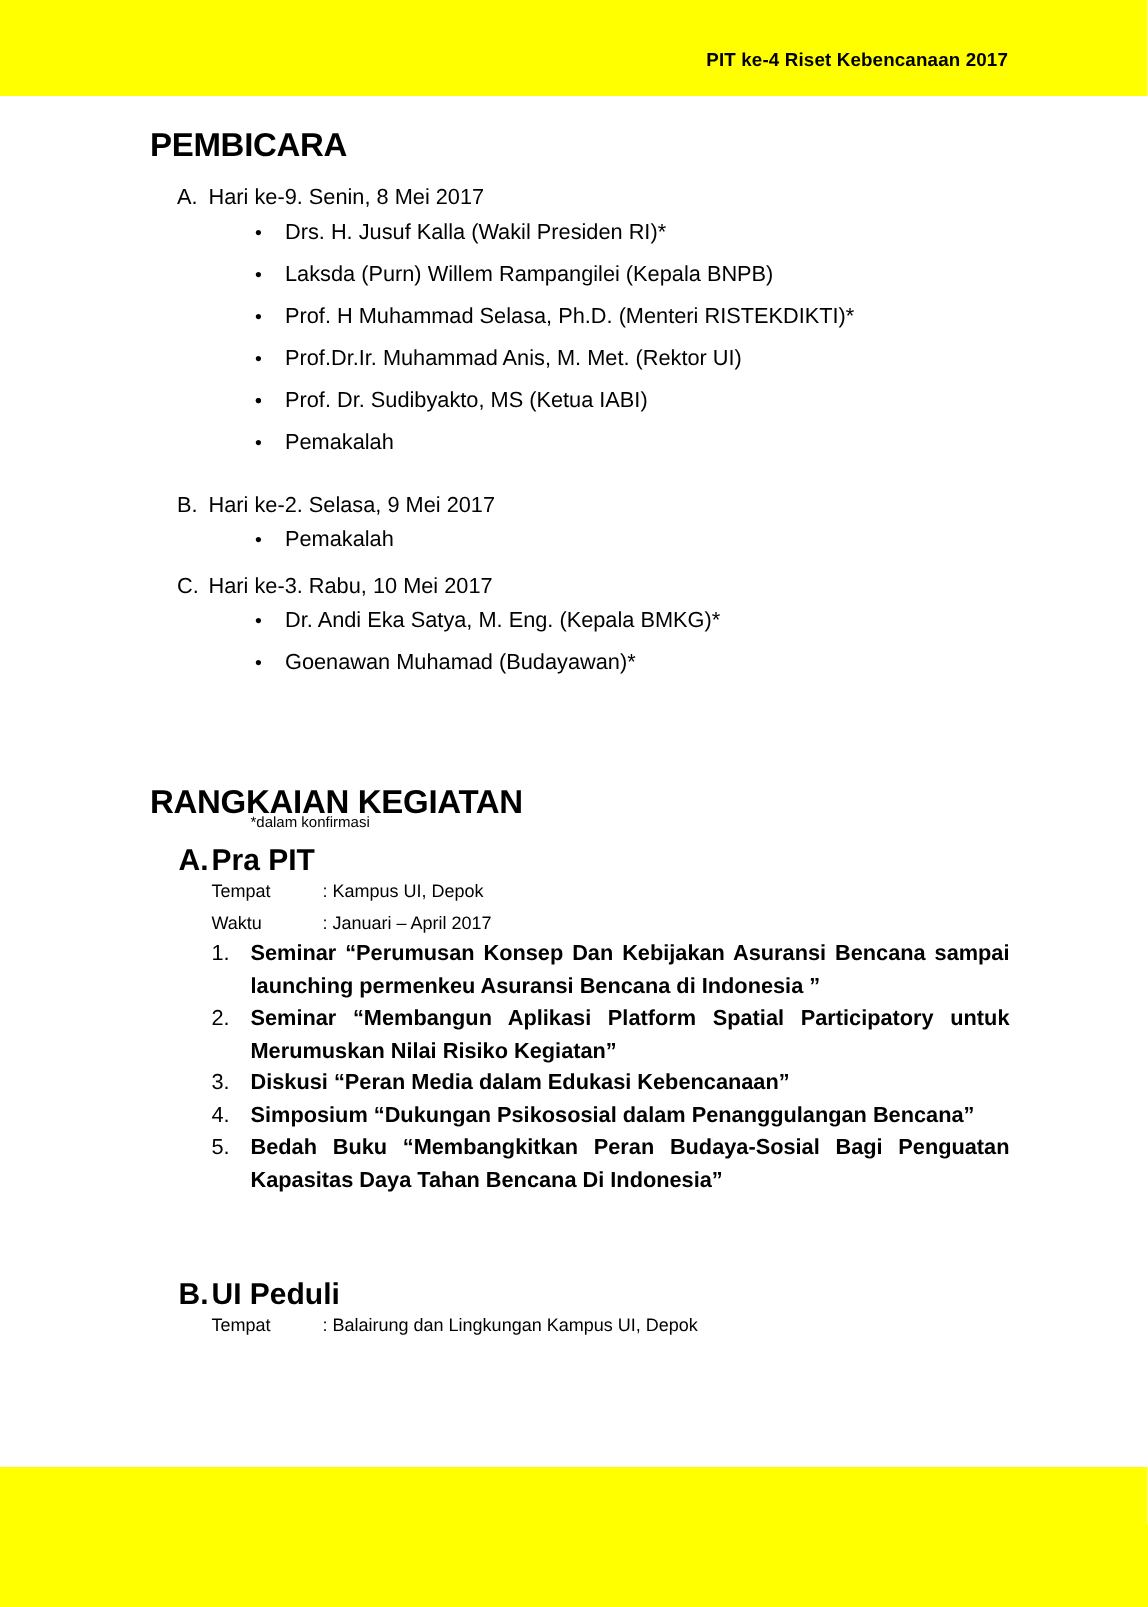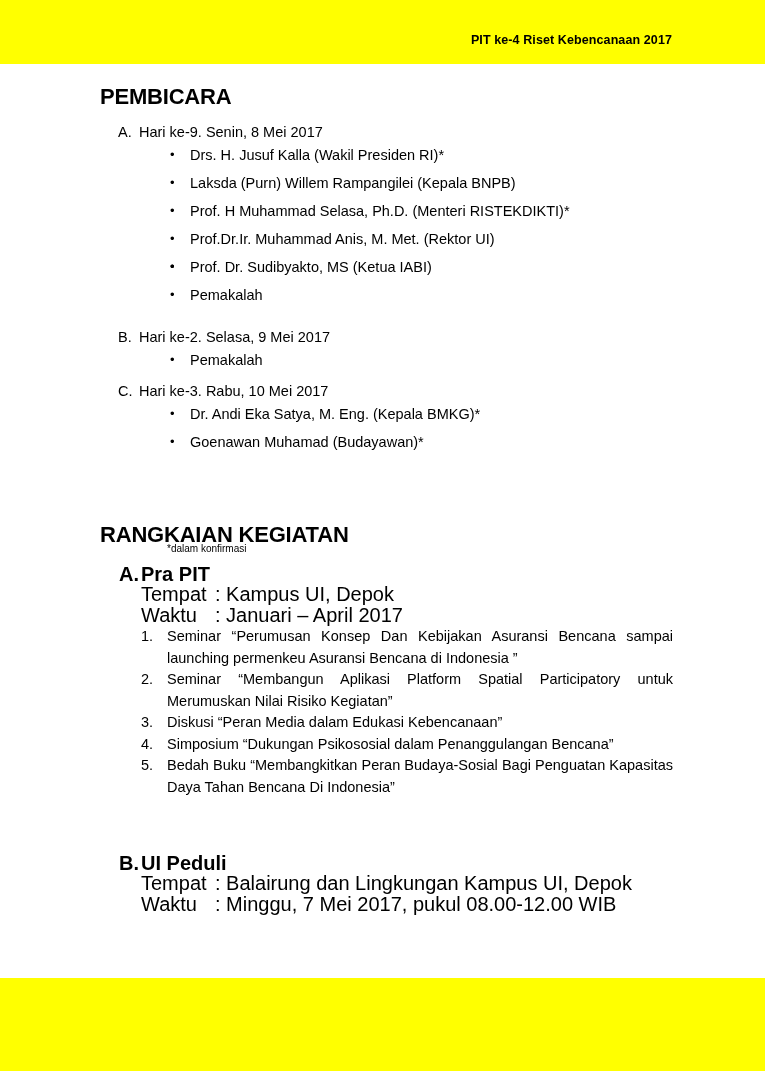--- a/index.html
+++ b/index.html
@@ -136,21 +136,21 @@
     font-weight: bold;
     line-height: 20px;
     white-space: nowrap;
   }
   .block-title .marker {
     display: inline-block;
     width: 22px;
   }
 
   .field-row {
-    font-size: 20px;
+    font-size: 12px;
     line-height: 21px;
     padding-left: 22px;
     white-space: nowrap;
   }
   .field-row .field-label {
     display: inline-block;
     width: 74px;
   }
   .field-row .field-value {
     display: inline-block;
@@ -173,20 +173,21 @@
   .numbered-item .num {
     position: absolute;
     left: 0;
     top: 0;
   }
   .numbered-item .item-text {
     display: block;
   }
   .numbered-item.justify-all .item-text {
     text-align-last: left;
+    font-weight: bold;
   }
 </style>
 </head>
 <body>
 
 <div class="page">
 
   <div class="header-band">
     <div class="header-title">PIT ke-4 Riset Kebencanaan 2017</div>
   </div>
@@ -298,23 +299,20 @@
       </ul>
     </div>
 
     <div class="activity-block" style="top:789px;">
       <div class="block-title">
         <span class="marker">B.</span><span>UI Peduli</span>
       </div>
       <div class="field-row">
         <span class="field-label">Tempat</span><span class="field-value">: Balairung dan Lingkungan Kampus UI, Depok</span>
       </div>
-      <div class="field-row">
-        <span class="field-label">Waktu</span><span class="field-value">: Minggu, 7 Mei 2017, pukul 08.00-12.00 WIB</span>
-      </div>
     </div>
 
   </div>
 
   <div class="footer-band">
     
   </div>
 
 </div>
 

